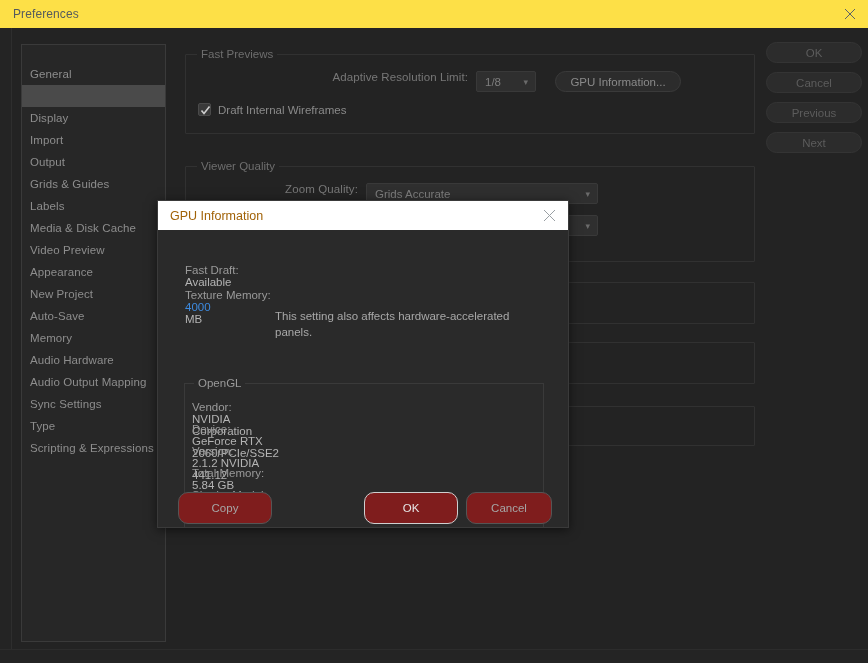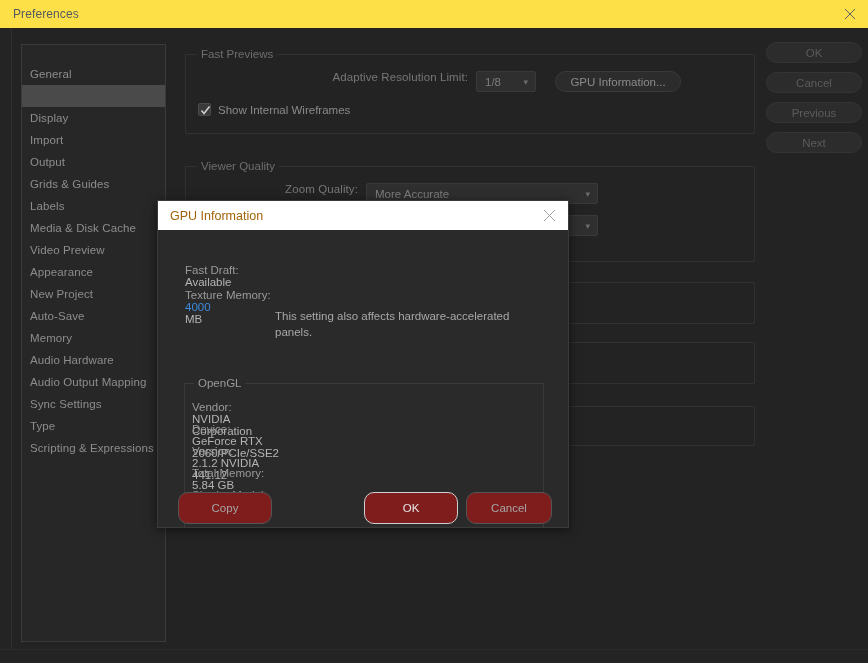--- a/index.html
+++ b/index.html
@@ -352,32 +352,32 @@
         </div>
 
         <div class="pill-btn" style="position:absolute; left:369px; top:16px; width:126px;">GPU Information...</div>
 
         <div class="check-row" style="left:12px; top:48px;">
           <span class="checkbox">
             <svg width="11" height="11" viewBox="0 0 11 11">
               <polyline points="1.5,5.5 4,8.5 9.5,1.5" fill="none" stroke="#cfcfcf" stroke-width="1.6"></polyline>
             </svg>
           </span>
-          <span class="check-label">Show Internal Wireframes</span>
+          <span class="check-label">Draft Internal Wireframes</span>
         </div>
       </div>
 
       <div class="group" id="grp-viewer-quality">
         <span class="group-title">Viewer Quality</span>
 
         <div class="row" style="left:0; top:16px; width:172px; justify-content:flex-end;">
           <span class="field-label">Zoom Quality:</span>
         </div>
         <div class="select" style="position:absolute; left:180px; top:16px; width:232px;">
-          <span>More Accurate</span>
+          <span>Grids Accurate</span>
           <span class="chev">▾</span>
         </div>
 
         <div class="select" style="position:absolute; left:180px; top:48px; width:232px;">
           <span class="chev">▾</span>
         </div>
       </div>
 
       <div class="group" id="grp-bg-a"></div>
       <div class="group" id="grp-bg-b"></div>

